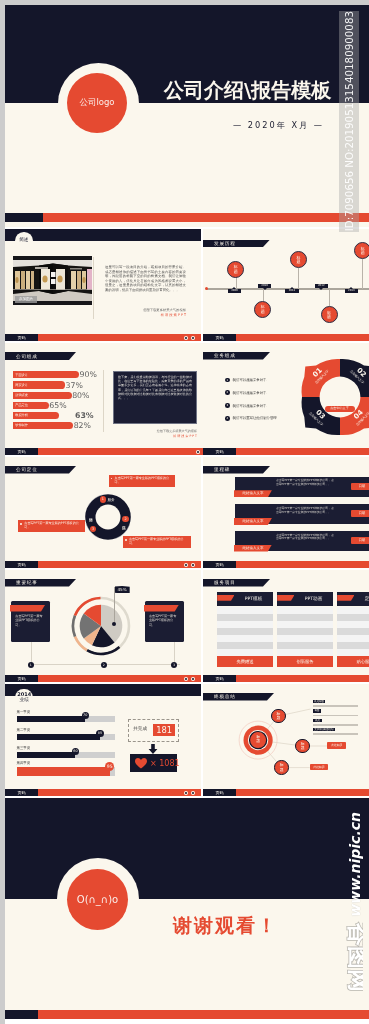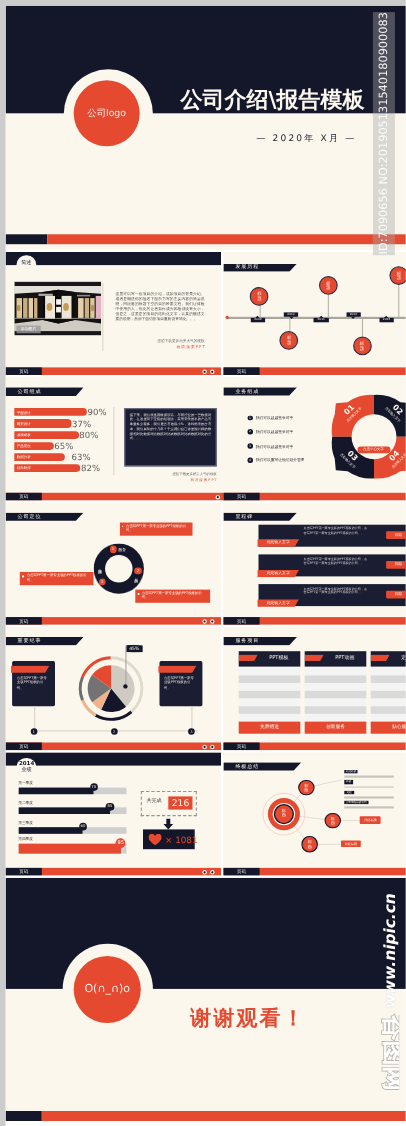--- a/index.html
+++ b/index.html
@@ -184,21 +184,21 @@
         <div style="position: absolute; left: 10.2px; top: 39.8px; font-size: 3.2px; line-height: 4.4px; color: rgb(251, 247, 237);">网页设计</div>
         <div style="position: absolute; left: 60.527px; top: 37.5px; font-size: 7.8px; line-height: 9px; color: rgb(94, 94, 94); font-weight: 400;">37%</div>
         <div style="position: absolute; left: 7.7px; top: 48.5px; width: 58.96px; height: 7.2px; background: rgb(229, 74, 49); border-radius: 0px 3.6px 3.6px 0px;"></div>
         <div style="position: absolute; left: 10.2px; top: 49.9px; font-size: 3.2px; line-height: 4.4px; color: rgb(251, 247, 237);">游戏研发</div>
         <div style="position: absolute; left: 67.16px; top: 47.6px; font-size: 7.8px; line-height: 9px; color: rgb(94, 94, 94); font-weight: 400;">80%</div>
         <div style="position: absolute; left: 7.7px; top: 58.6px; width: 36.113px; height: 7.2px; background: rgb(229, 74, 49); border-radius: 0px 3.6px 3.6px 0px;"></div>
         <div style="position: absolute; left: 10.2px; top: 60px; font-size: 3.2px; line-height: 4.4px; color: rgb(251, 247, 237);">产品定位</div>
         <div style="position: absolute; left: 44.313px; top: 57.7px; font-size: 7.8px; line-height: 9px; color: rgb(94, 94, 94); font-weight: 400;">65%</div>
         <div style="position: absolute; left: 7.7px; top: 68.7px; width: 46.431px; height: 7.2px; background: rgb(229, 74, 49); border-radius: 0px 3.6px 3.6px 0px;"></div>
         <div style="position: absolute; left: 10.2px; top: 70.1px; font-size: 3.2px; line-height: 4.4px; color: rgb(251, 247, 237);">数据分析</div>
-        <div style="position: absolute; left: 60px; top: 67.8px; font-size: 7.8px; line-height: 9px; color: rgb(94, 94, 94); font-weight: 400;">63%</div>
+        <div style="position: absolute; left: 70px; top: 67.8px; font-size: 7.8px; line-height: 9px; color: rgb(94, 94, 94); font-weight: 700;">63%</div>
         <div style="position: absolute; left: 7.7px; top: 78.8px; width: 60.434px; height: 7.2px; background: rgb(229, 74, 49); border-radius: 0px 3.6px 3.6px 0px;"></div>
         <div style="position: absolute; left: 10.2px; top: 80.2px; font-size: 3.2px; line-height: 4.4px; color: rgb(251, 247, 237);">软件制作</div>
         <div style="position: absolute; left: 68.634px; top: 77.9px; font-size: 7.8px; line-height: 9px; color: rgb(94, 94, 94); font-weight: 400;">82%</div>
       </div>
     <div style="position:absolute;left:98px;top:27px;width:1px;height:62px;background:#ddd6c7;"></div>
     <div style="position:absolute;left:108px;top:28px;width:84px;height:53px;background:#1b1d33;
                 border:1px solid #6f7384;box-sizing:border-box;padding:3px 4px;">
       <div style="font-size:3px;line-height:4.2px;color:#e6e3dc;text-align:justify;">接下来，我们就重用数据说话，与同行业的一些数据对比，在这里写下空格的经验比，买来竞争的手的产品有单量多少要多，我们更占有着最小%，这种精准的占有率，我们展现的十几年？千是我们自己这里独具特的数据相对比数据对比数据对比表数据对比表数据对比的公式。。。</div>
     </div>
     <div style="position:absolute;left:108px;top:86px;width:84px;font-size:3.1px;color:#6b6b6b;text-align:right;">您想下载更多精美大气的模板</div>
@@ -440,21 +440,21 @@
         <div style="position: absolute; left: 11.5px; top: 77.4px; font-size: 3.4px; line-height: 4.6px; color: rgb(58, 58, 58);">第四季度</div>
         <div style="position: absolute; left: 11.5px; top: 83.4px; width: 98.2px; height: 8.5px; background: rgb(207, 207, 207);"></div>
         <div style="position: absolute; left: 11.5px; top: 83.4px; width: 93.29px; height: 8.5px; background: rgb(229, 74, 49);"></div>
         <div style="position: absolute; left: 100.29px; top: 78.3px; width: 9px; height: 9px; border-radius: 50%; background: rgb(229, 74, 49); color: rgb(251, 247, 237); font-size: 4.6px; line-height: 9px; text-align: center;">95</div>
       </div>
 
     <div style="position:absolute;left:123.1px;top:34.7px;width:50.8px;height:23.8px;
                 border:0.8px dashed #9a958c;box-sizing:border-box;"></div>
     <div style="position:absolute;left:128.2px;top:42.4px;font-size:4.6px;line-height:6px;color:#3a3a3a;">共完成</div>
     <div style="position:absolute;left:147.8px;top:40px;width:22.7px;height:12.4px;background:#e54a31;
-                color:#fbf7ed;font-size:8.4px;line-height:12.4px;text-align:center;">216</div>
+                color:#fbf7ed;font-size:8.4px;line-height:12.4px;text-align:center;">181</div>
     <svg style="position:absolute;left:143px;top:60px;" width="10" height="10" viewBox="0 0 10 10">
       <path d="M 3.2 0 L 6.8 0 L 6.8 5 L 9.4 5 L 5 10 L 0.6 5 L 3.2 5 Z" fill="#14162a"></path>
     </svg>
     <div style="position:absolute;left:124.5px;top:70.3px;width:47.6px;height:17.5px;background:#14162a;"></div>
     <svg style="position:absolute;left:130px;top:74px;" width="12" height="11" viewBox="0 0 12 11">
       <path d="M6 10.5 C 1.2 6.8 0 5 0 3.1 C 0 1.3 1.3 0 3 0 C 4.2 0 5.4 0.8 6 1.9 C 6.6 0.8 7.8 0 9 0 C 10.7 0 12 1.3 12 3.1 C 12 5 10.8 6.8 6 10.5 Z" fill="#e54a31"></path>
     </svg>
     <div style="position:absolute;left:145px;top:74.5px;font-size:8px;line-height:10px;color:#e54a31;">× 1081</div>
 
     <div class="pagebar">

